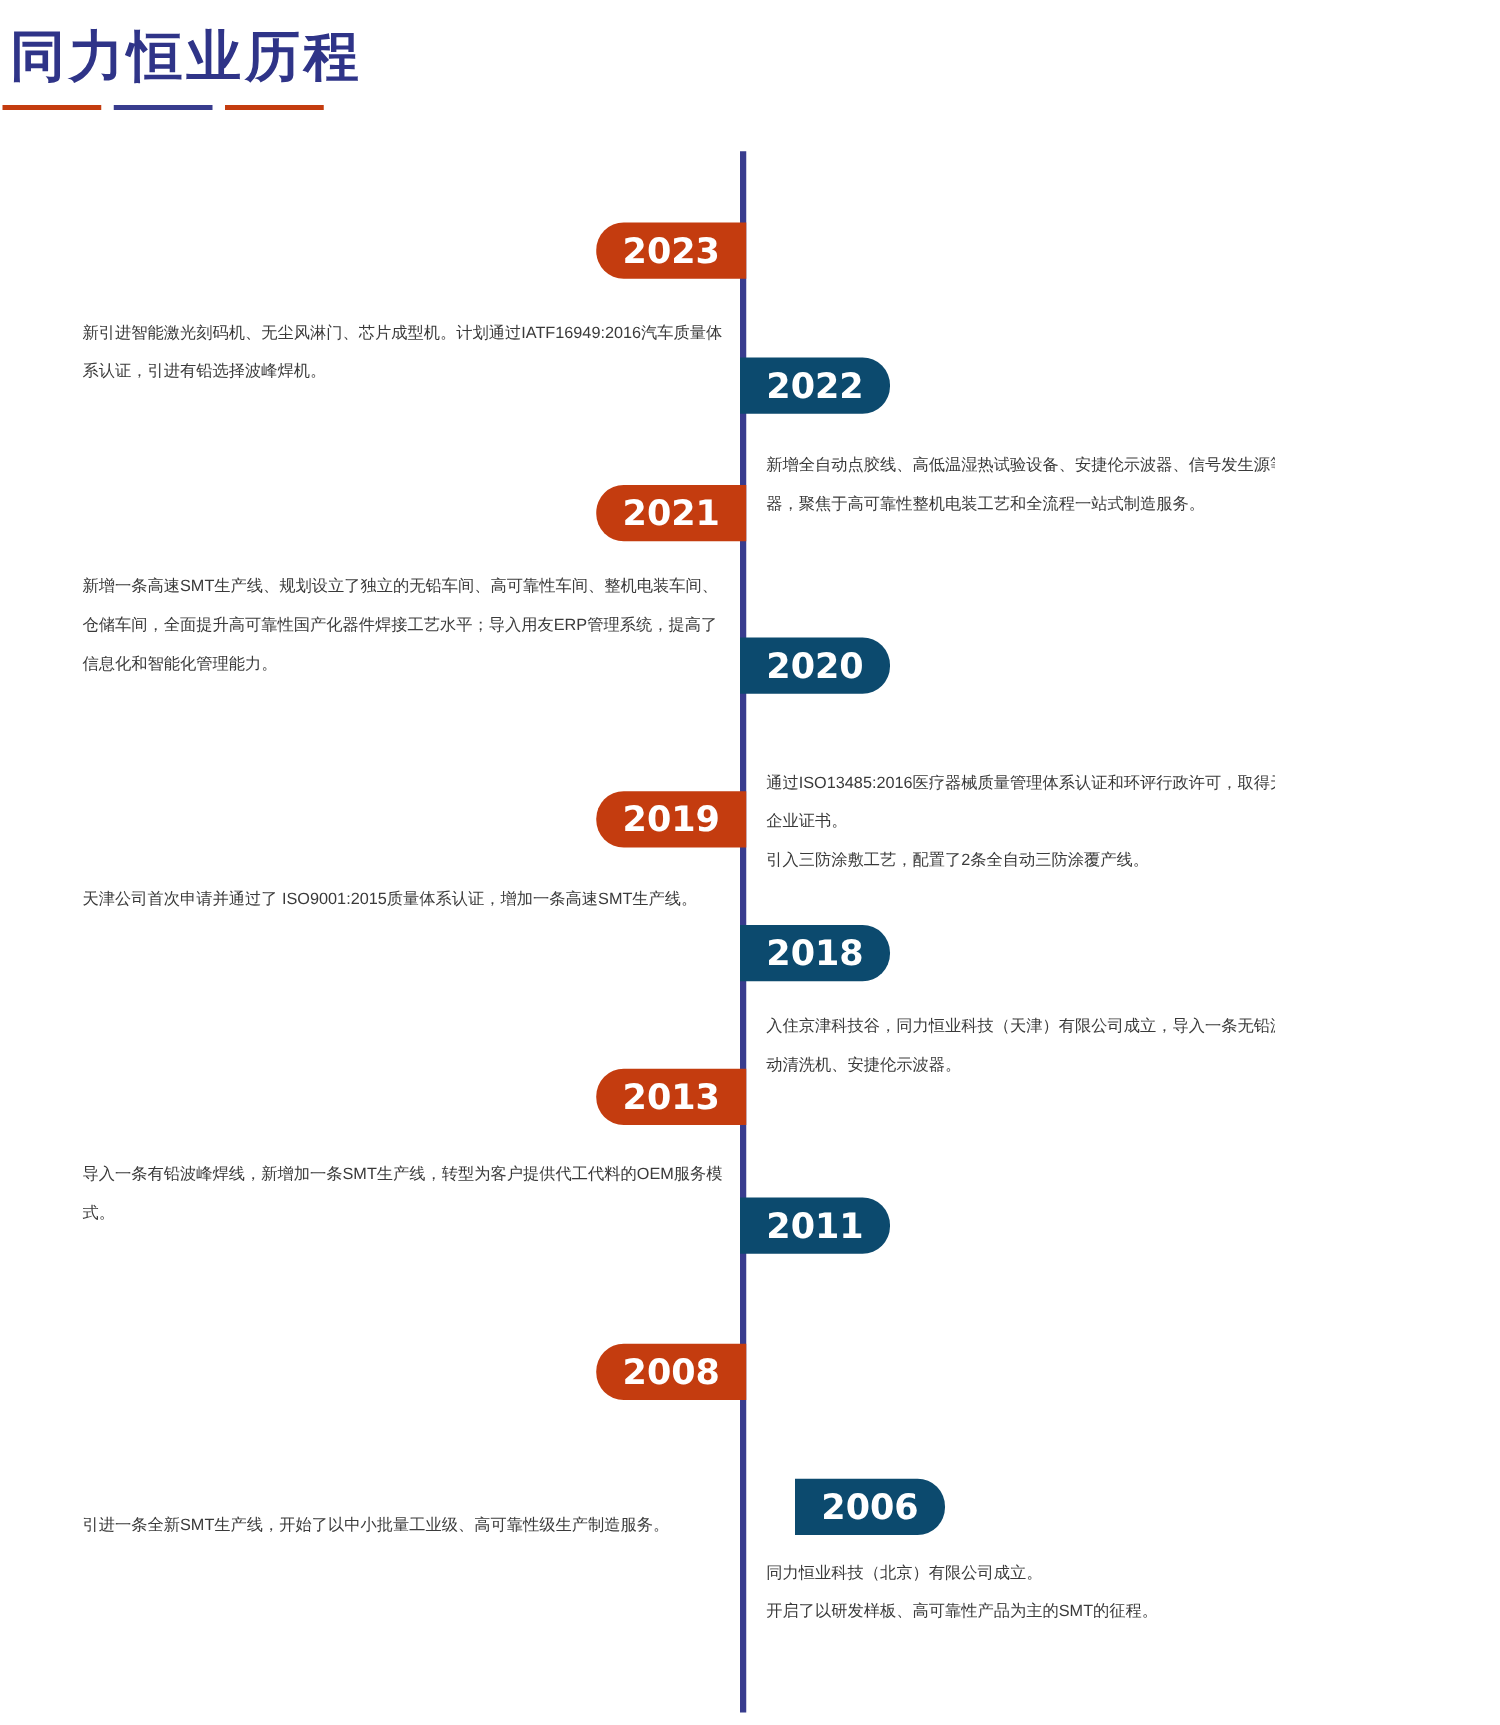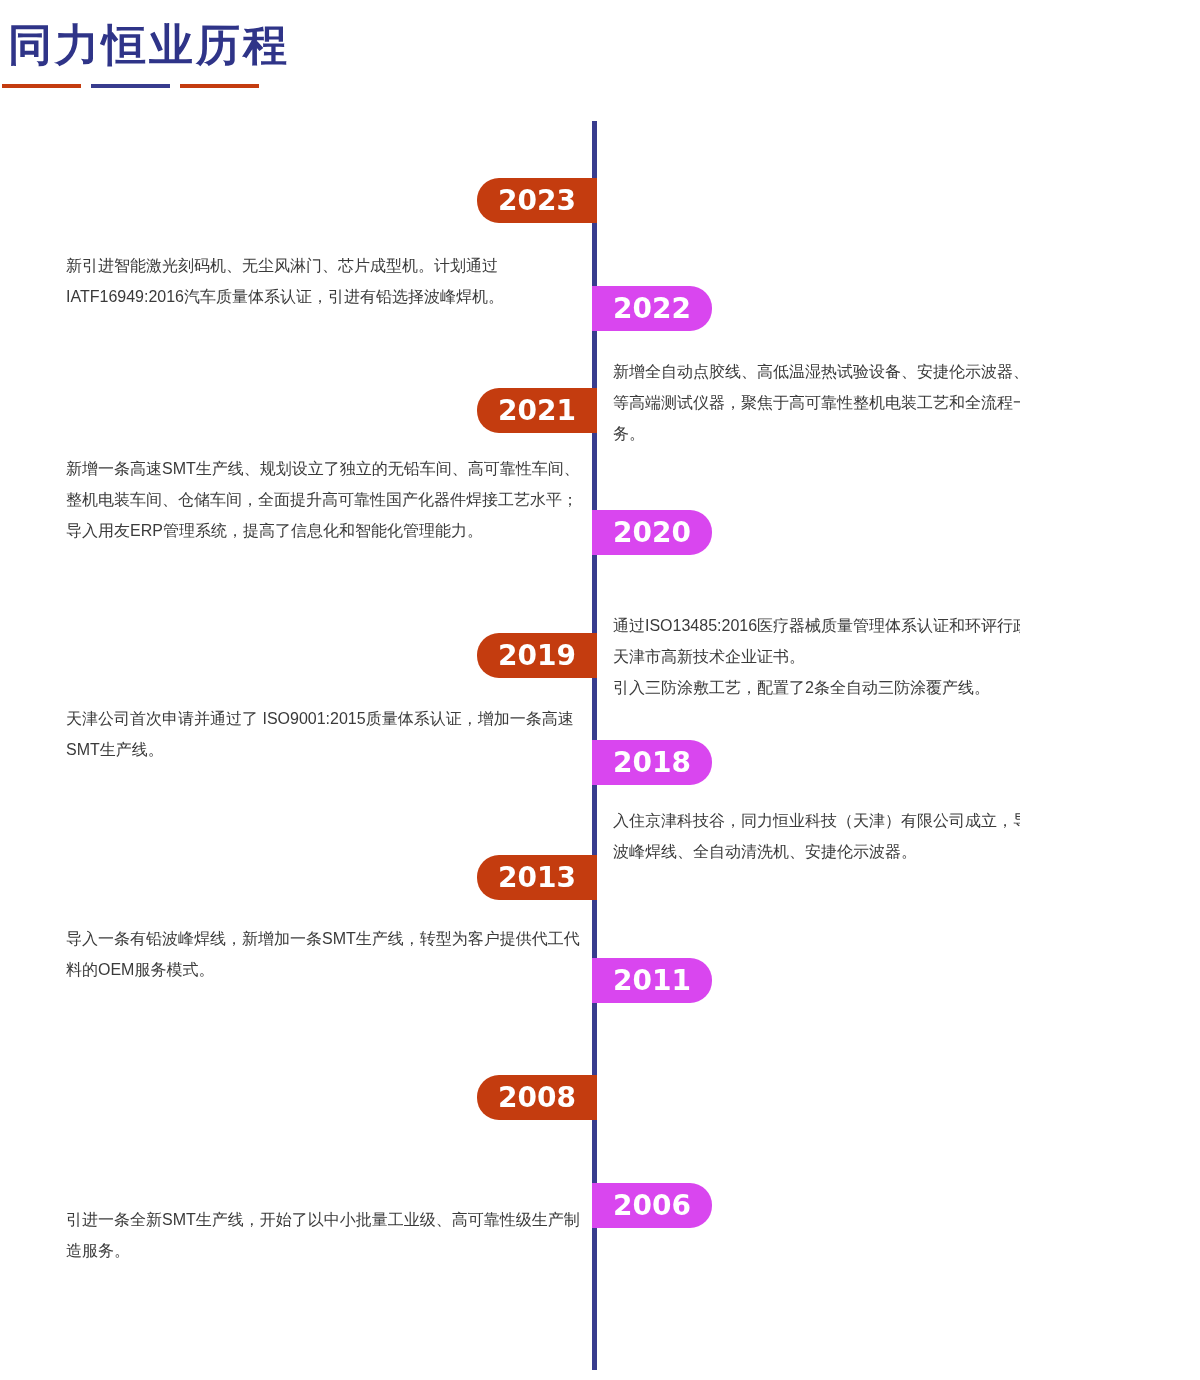--- a/index.html
+++ b/index.html
@@ -21,40 +21,40 @@
     background:#383C8E;
   }
 
   .badge {
     position:absolute; width:120px; height:45px; z-index:2;
     color:#ffffff; font-weight:bold; font-size:28px;
     font-family:"DejaVu Sans","Liberation Sans",sans-serif;
     display:flex; align-items:center; justify-content:center;
   }
   .badge-left  { left:477px; background:#C43C0F; border-radius:22px 0 0 22px; }
-  .badge-right { left:592px; background:#d946ef; border-radius:0 22px 22px 0; }
+  .badge-right { left:592px; background:#0c4a6e; border-radius:0 22px 22px 0; }
 
   .entry {
-    position:absolute; font-size:16px; line-height:31px; color:#3A3A3A;
+    position:absolute; font-size:13px; line-height:31px; color:#3A3A3A;
     white-space:pre-line; text-align:left;
   }
   .entry-left  { left:66px;  width:520px; }
   .entry-right { left:613px; width:500px; }
 
   
   .b0 { top:178px; }  .t0 { top:250px; }
   .b1 { top:286px; }  .t1 { top:356px; }
   .b2 { top:388px; }  .t2 { top:453px; }
   .b3 { top:510px; }  .t3 { top:610px; }
   .b4 { top:633px; }  .t4 { top:703px; }
   .b5 { top:740px; }  .t5 { top:805px; }
   .b6 { top:855px; }  .t6 { top:923px; }
   .b7 { top:958px; }  .t7 { top:1027px; }
   .b8 { top:1075px; } .t8 { top:1204px; }
-  .b9 { top:1183px; } .t9 { top:1242px; }
+  .b9 { top:1183px;margin-left:44px; } .t9 { top:1242px; }
 </style>
 </head>
 <body>
 
 <div class="page">
 
   <div class="title">同力恒业历程</div>
 
   <div class="bars">
     <div class="bar bar-orange"></div>
@@ -85,14 +85,16 @@
 
   <div class="badge badge-left b6">2013</div>
   <div class="entry entry-left t6">导入一条有铅波峰焊线，新增加一条SMT生产线，转型为客户提供代工代料的OEM服务模式。</div>
 
   <div class="badge badge-right b7">2011</div>
 
   <div class="badge badge-left b8">2008</div>
   <div class="entry entry-left t8">引进一条全新SMT生产线，开始了以中小批量工业级、高可靠性级生产制造服务。</div>
 
   <div class="badge badge-right b9">2006</div>
+  <div class="entry entry-right t9">同力恒业科技（北京）有限公司成立。
+开启了以研发样板、高可靠性产品为主的SMT的征程。</div>
 
 </div>
 
 </body></html>

